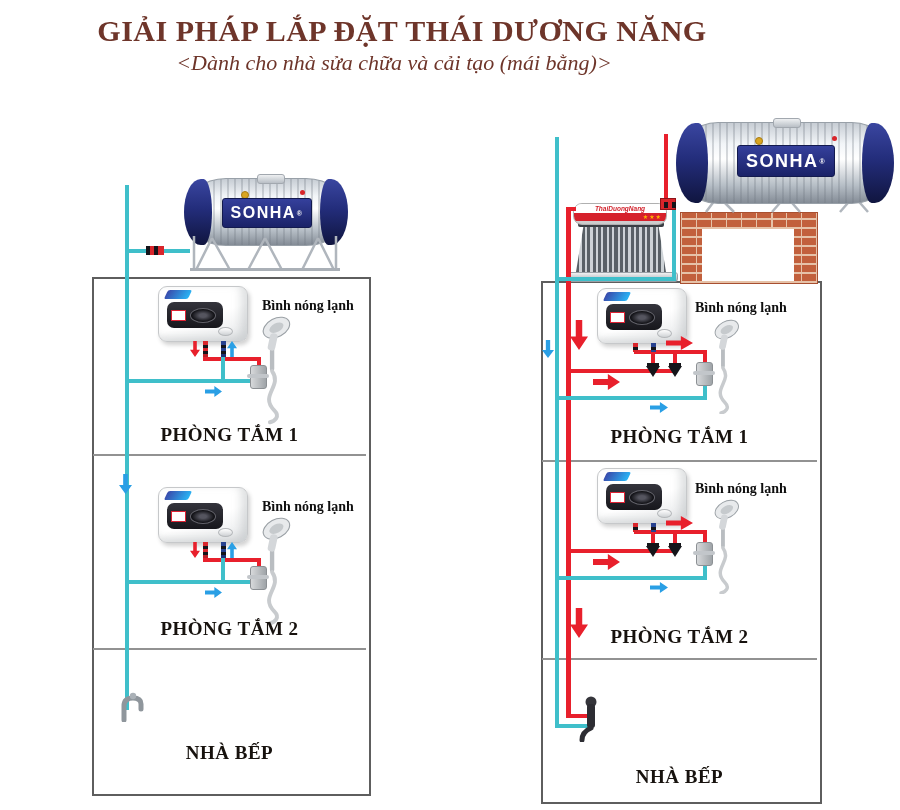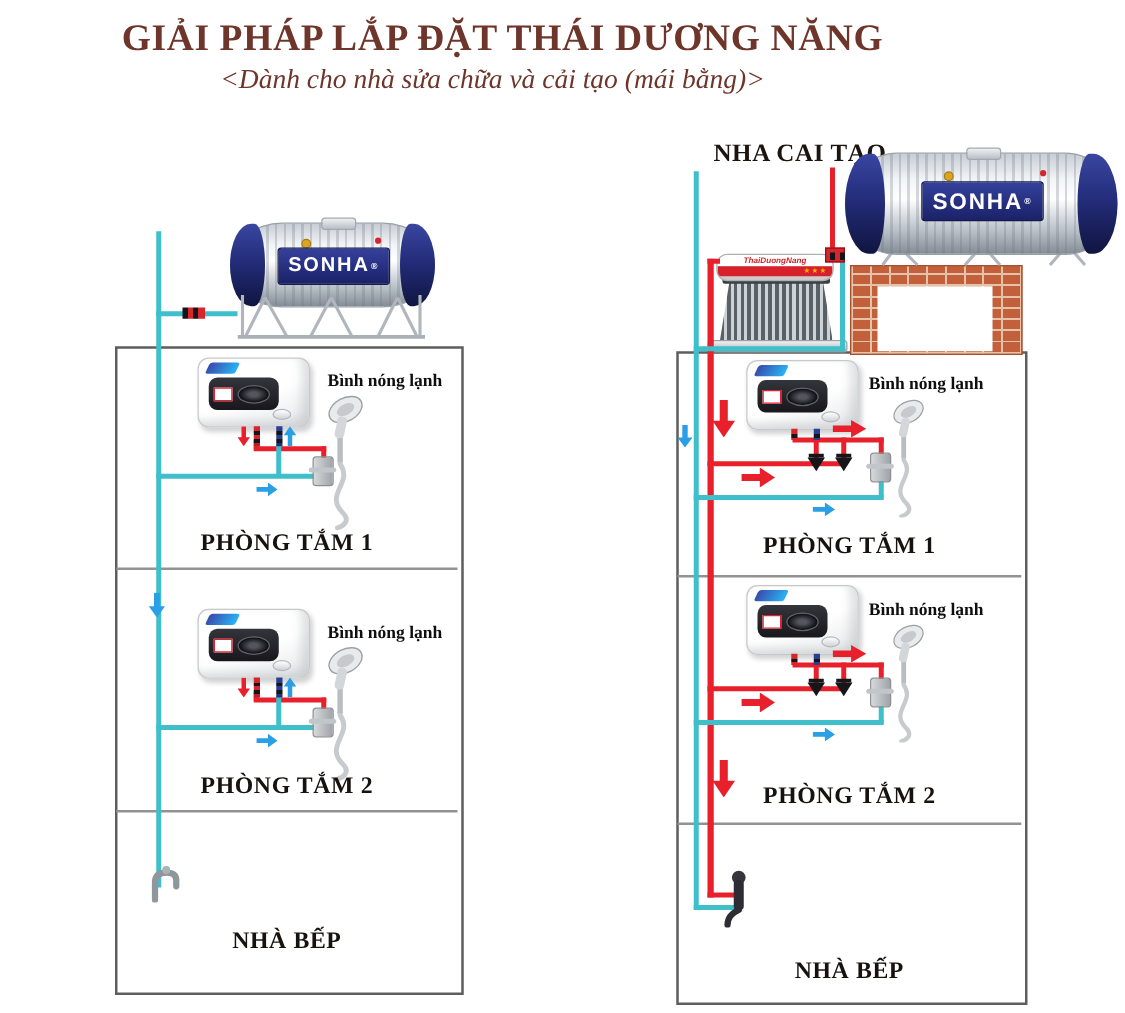--- a/index.html
+++ b/index.html
@@ -216,21 +216,20 @@
     <path d="M24 52 C34 66 12 74 26 88 C32 94 26 98 22 99" fill="none" stroke="#c8cbce" stroke-width="3.6" stroke-linecap="round"></path>
   </svg>
   <div class="abs floorlabel" style="left:92px;top:618px;width:275px;">PHÒNG TẮM 2</div>
 
   <svg class="abs" style="left:116px;top:692px;z-index:6;" width="36" height="30" viewBox="0 0 36 30">
     <path d="M8 28 L8 14 Q8 6 17 6 Q25 6 25 12 L25 17" fill="none" stroke="#8f969c" stroke-width="5" stroke-linecap="round"></path>
     <circle cx="17" cy="4" r="3.2" fill="#aab1b7"></circle>
   </svg>
   <div class="abs floorlabel" style="left:92px;top:742px;width:275px;">NHÀ BẾP</div>
 
-  <div class="abs seclabel" style="left:540px;top:112px;width:200px;font-size:20px;">NHA CAI TẠO</div>
 
   <div class="abs house" style="left:541px;top:281px;width:277px;height:519px;"></div>
   <div class="abs floorline" style="left:542px;top:460px;width:275px;"></div>
   <div class="abs floorline" style="left:542px;top:658px;width:275px;"></div>
 
   <div class="abs kitchen" style="left:543px;top:660px;width:273px;height:138px;">
     <div class="k-top"></div>
     <div class="k-upper"></div>
     <div class="k-tile"></div>
     <div class="k-counter"></div>

